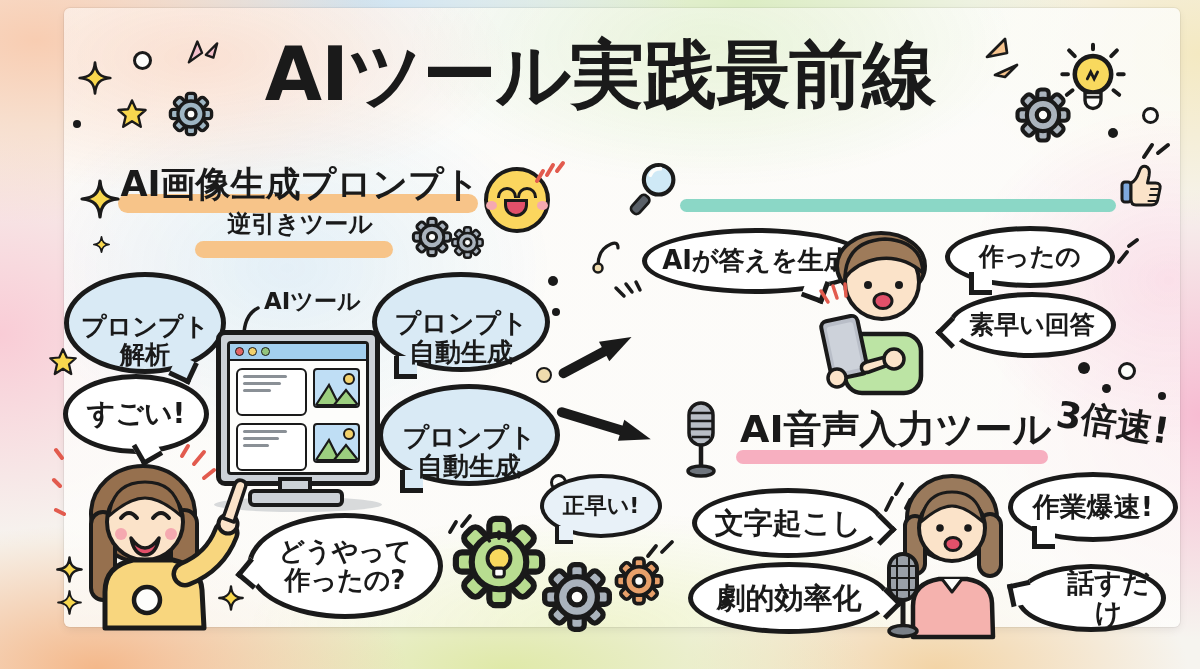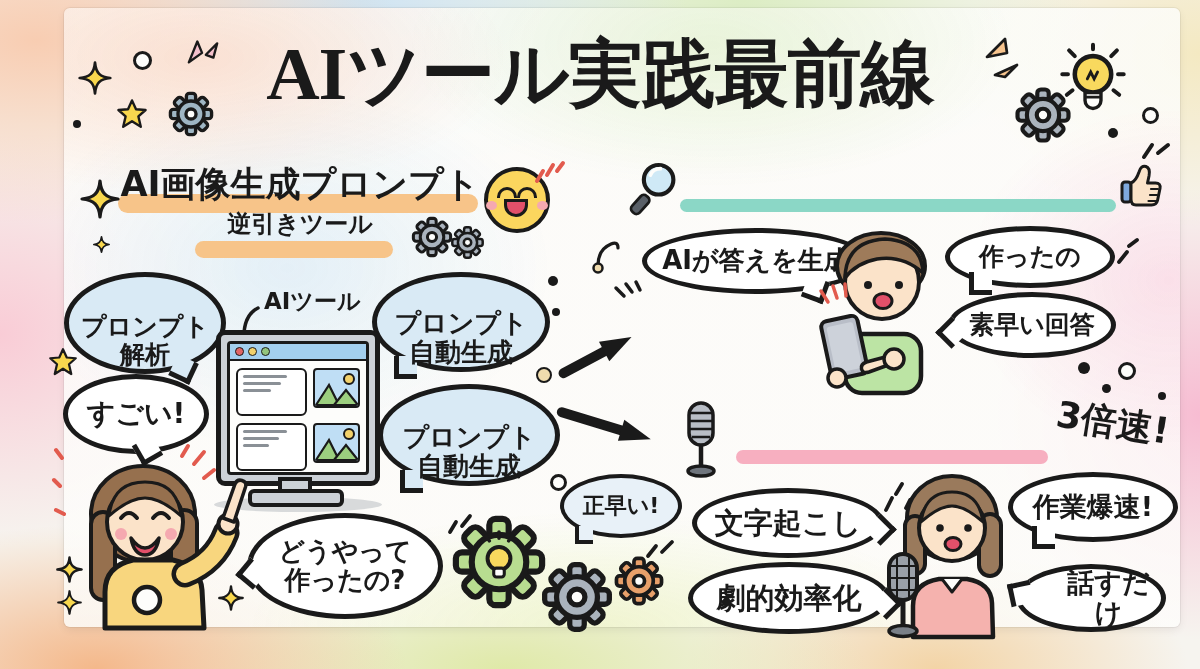--- a/index.html
+++ b/index.html
@@ -55,21 +55,21 @@
   .mon-img{width:46px;height:36px;border:2.5px solid #1a1a1a;border-radius:4px;overflow:hidden;background:#bfdef5;}
   .stand{position:absolute;background:#ccd1d7;border:4px solid #1a1a1a;z-index:3;}
   .shadow{position:absolute;background:#d8dadb;border-radius:50%;z-index:1;}
 </style>
 </head>
 <body>
 
 <div class="canvas">
   <div class="board"></div>
 
-  <div class="t" style="left:0;right:0;top:32px;text-align:center;font-size:74px;letter-spacing:-1px;font-family:Liberation Serif, serif;">AIツール実践最前線</div>
+  <div class="t" style="left:0;right:0;top:32px;text-align:center;font-size:74px;letter-spacing:-1px;">AIツール実践最前線</div>
 
   <svg class="abs" style="left:78px;top:60px" width="34" height="36" viewBox="0 0 40 40">
       <path d="M20 2 C21 14 26 19 38 20 C26 21 21 26 20 38 C19 26 14 21 2 20 C14 19 19 14 20 2 Z" fill="#f8d74e" stroke="#1a1a1a" stroke-width="3.2" stroke-linejoin="round"></path>
     </svg>
   <svg class="abs" style="left:116px;top:98px" width="32" height="32" viewBox="0 0 40 40">
       <path d="M20 3 L25 14 L37 15 L28 23 L31 36 L20 29 L9 36 L12 23 L3 15 L15 14 Z" fill="#f8d74e" stroke="#1a1a1a" stroke-width="3" stroke-linejoin="round"></path>
     </svg>
   <div class="dot ring" style="left:133px;top:51px;width:13px;height:13px"></div>
   <div class="dot black" style="left:73px;top:120px;width:8px;height:8px"></div>
   <svg class="abs" style="left:170px;top:93px" width="42" height="42" viewBox="-50 -50 100 100">
@@ -306,23 +306,24 @@
     <path d="M13 74 L6 63 M22 70 L18 58 M31 68 L30 56" stroke="#e25b4e" stroke-width="3.5" stroke-linecap="round" fill="none"></path>
   </svg>
 
   <svg class="abs" style="left:682px;top:400px" width="38" height="80" viewBox="0 0 38 80">
     <rect x="7" y="3" width="24" height="42" rx="12" fill="#b9bec6" stroke="#1a1a1a" stroke-width="3.5"></rect>
     <path d="M8 13 h22 M7 21 h24 M8 29 h22 M10 37 h18" stroke="#1a1a1a" stroke-width="2.5"></path>
     <line x1="19" y1="45" x2="19" y2="66" stroke="#1a1a1a" stroke-width="4.5"></line>
     <ellipse cx="19" cy="71" rx="13" ry="5" fill="#6f757d" stroke="#1a1a1a" stroke-width="3.5"></ellipse>
   </svg>
   <div class="hl" style="left:736px;top:450px;width:312px;height:14px;background:#f7afc0;"></div>
+  <div class="t" style="left:740px;top:408px;font-size:38px;">AI音声入力ツール</div>
   <div class="t" style="left:1056px;top:402px;font-size:36px;transform:rotate(9deg);">3倍速!</div>
 
-  <div class="bubble pale" style="left:560px;top:474px;width:114px;height:56px;border-width:4px;">
+  <div class="bubble pale" style="left:540px;top:474px;width:114px;height:56px;border-width:4px;">
     <div class="tail" style="width:14px;height:14px;bottom:-10px;left:10%;transform:rotate(90deg);border-width:4px;"></div>
     <span class="btxt" style="font-size:22px;">正早い!</span>
   </div>
   <div class="bubble" style="left:692px;top:488px;width:182px;height:60px;">
     <div class="tail" style="right:-13px;top:42%;transform:rotate(-45deg);"></div>
     <span class="btxt" style="font-size:29px;">文字起こし</span>
   </div>
   <div class="bubble" style="left:688px;top:562px;width:192px;height:62px;">
     <div class="tail" style="right:-13px;top:40%;transform:rotate(-45deg);"></div>
     <span class="btxt" style="font-size:29px;">劇的効率化</span>

